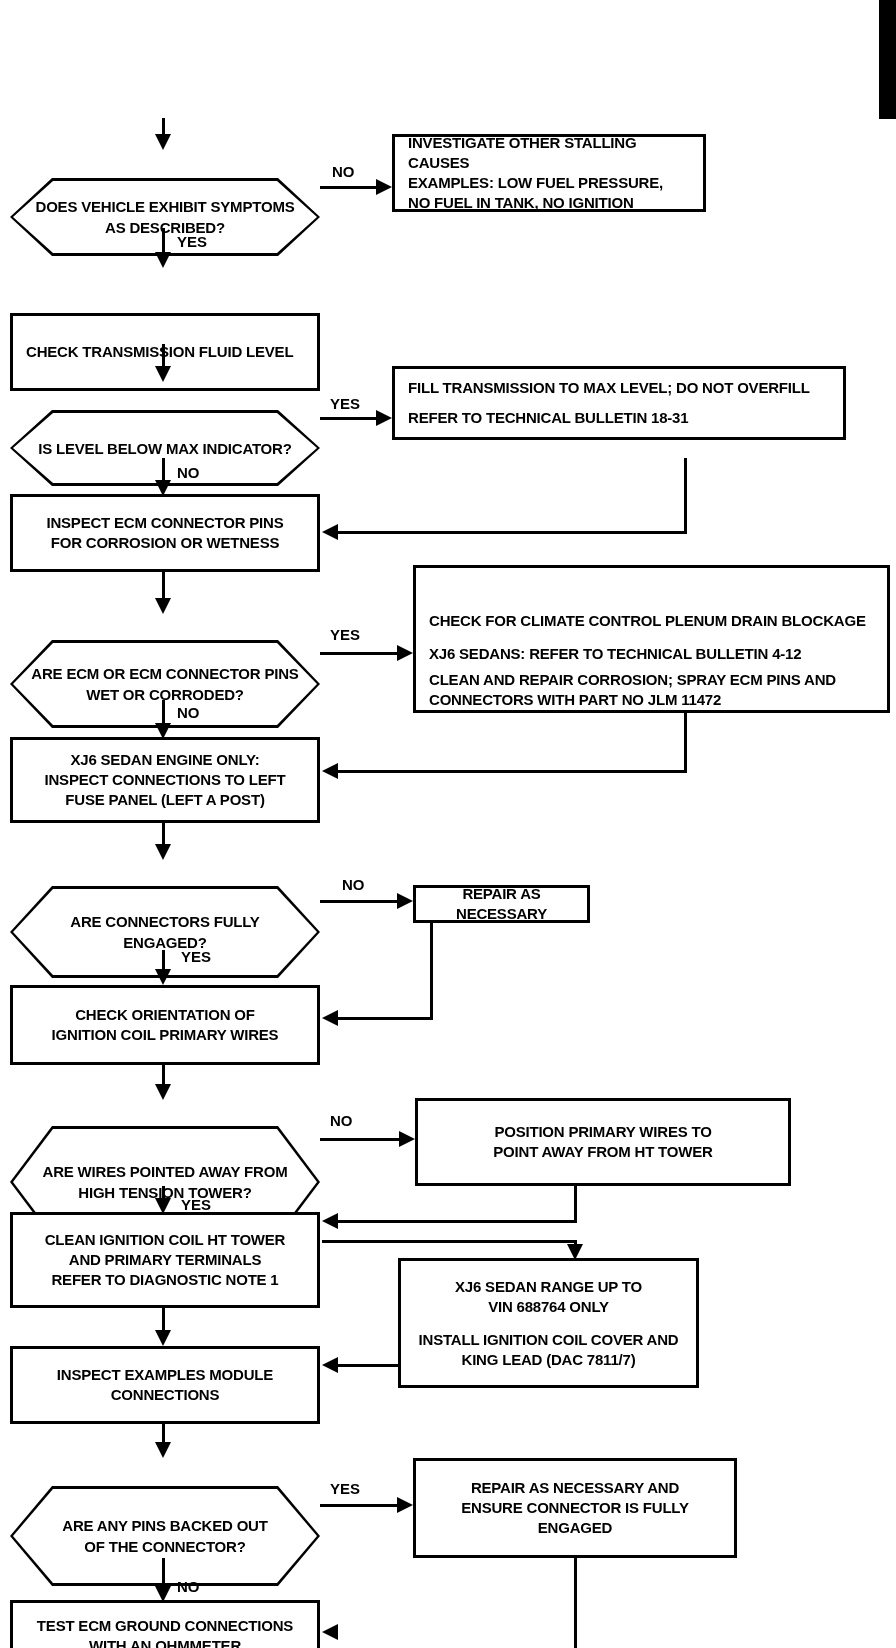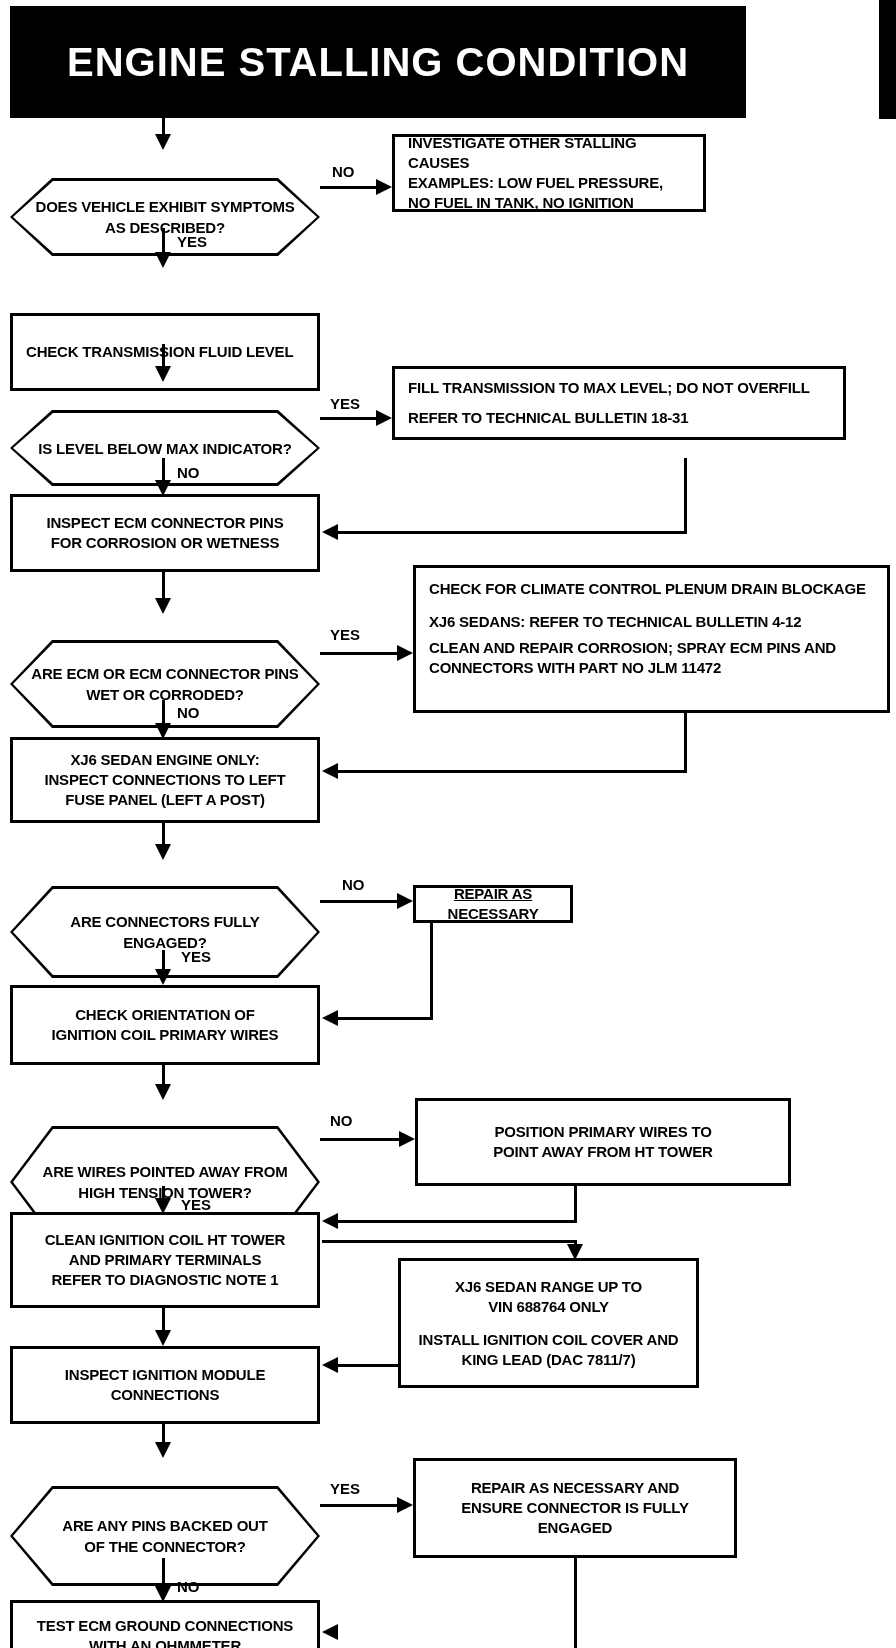--- a/index.html
+++ b/index.html
@@ -6,44 +6,41 @@
   .canvas{position:relative;width:896px;height:1648px;background:#ffffff;overflow:hidden;
           font-family:"Liberation Sans",sans-serif;font-weight:bold;color:#000;}
   .title{position:absolute;background:#000;color:#fff;display:flex;align-items:center;justify-content:center;
          font-size:40px;letter-spacing:1px;}
   .artifact{position:absolute;background:#000;}
   .node{position:absolute;background:#fff;border:3px solid #000;box-sizing:border-box;
         display:flex;flex-direction:column;justify-content:center;
         font-size:15px;line-height:20px;letter-spacing:-0.2px;}
   .node.center{align-items:center;text-align:center;}
   .node.left{align-items:flex-start;text-align:left;padding-left:13px;padding-right:5px;}
-  .node.top{justify-content:flex-start;padding-top:11px;}
+  .node.top{justify-content:flex-end;padding-top:11px;}
   .mt6{margin-top:6px;} .mt10{margin-top:10px;} .mt13{margin-top:13px;}
   .hex{position:absolute;margin-top:28px;}
   .hexbg{position:absolute;inset:0;background:#000;
          clip-path:polygon(0 50%,42px 0,calc(100% - 42px) 0,100% 50%,calc(100% - 42px) 100%,42px 100%);}
   .hexin{position:absolute;inset:3px;background:#fff;
          clip-path:polygon(0 50%,40px 0,calc(100% - 40px) 0,100% 50%,calc(100% - 40px) 100%,40px 100%);}
   .hextxt{position:absolute;inset:0;display:flex;flex-direction:column;justify-content:center;align-items:center;
           text-align:center;font-size:15px;line-height:21px;letter-spacing:-0.2px;}
   .ln{position:absolute;background:#000;}
   .lbl{position:absolute;font-size:15px;letter-spacing:0;}
   .ah{position:absolute;width:0;height:0;}
   .ah.r{border-top:8px solid transparent;border-bottom:8px solid transparent;border-left:16px solid #000;}
   .ah.l{border-top:8px solid transparent;border-bottom:8px solid transparent;border-right:16px solid #000;}
   .ah.d{border-left:8px solid transparent;border-right:8px solid transparent;border-top:16px solid #000;}
 </style>
 </head>
 <body>
 
 <div class="canvas">
 
-  <div class="title" style="left:10px;top:6px;width:736px;height:112px;">
-    <span>ENGINE STALLING CONDITION</span>
-  </div>
   <div class="artifact" style="left:879px;top:0;width:17px;height:119px;"></div>
 
   <div class="ln" style="left:162px;top:118px;width:3px;height:20px;"></div>
   <div class="ah d" style="left:155px;top:134px;"></div>
 
   <div class="hex" style="left:10px;top:150px;width:310px;height:78px;">
     <div class="hexbg"></div>
     <div class="hexin"></div>
     <div class="hextxt">
       <div>DOES VEHICLE EXHIBIT SYMPTOMS</div>
@@ -138,21 +135,21 @@
     <div class="hexin"></div>
     <div class="hextxt">
       <div>ARE CONNECTORS FULLY</div>
       <div>ENGAGED?</div>
     </div>
   </div>
 
   <div class="lbl" style="left:342px;top:876px;">NO</div>
   <div class="ln" style="left:320px;top:900px;width:77px;height:3px;"></div>
   <div class="ah r" style="left:397px;top:893px;"></div>
-  <div class="node center" style="left:413px;top:885px;width:160px;height:38px;text-decoration:underline;">
+  <div class="node center" style="left:413px;top:885px;width:177px;height:38px;">
     <div>REPAIR AS NECESSARY</div>
   </div>
 
   <div class="lbl" style="left:181px;top:948px;">YES</div>
   <div class="ln" style="left:162px;top:950px;width:3px;height:21px;"></div>
   <div class="ah d" style="left:155px;top:969px;"></div>
   <div class="node center" style="left:10px;top:985px;width:310px;height:80px;">
     <div>CHECK ORIENTATION OF</div>
     <div>IGNITION COIL PRIMARY WIRES</div>
   </div>
@@ -199,21 +196,21 @@
   <div class="node center" style="left:398px;top:1258px;width:301px;height:130px;">
     <div>XJ6 SEDAN RANGE UP TO</div>
     <div>VIN 688764 ONLY</div>
     <div class="mt13">INSTALL IGNITION COIL COVER AND</div>
     <div>KING LEAD (DAC 7811/7)</div>
   </div>
 
   <div class="ln" style="left:162px;top:1308px;width:3px;height:22px;"></div>
   <div class="ah d" style="left:155px;top:1330px;"></div>
   <div class="node center" style="left:10px;top:1346px;width:310px;height:78px;">
-    <div>INSPECT IGNITION MODULE</div>
+    <div>INSPECT EXAMPLES MODULE</div>
     <div>CONNECTIONS</div>
   </div>
 
   <div class="ln" style="left:338px;top:1364px;width:60px;height:3px;"></div>
   <div class="ah l" style="left:322px;top:1357px;"></div>
 
   <div class="ln" style="left:162px;top:1424px;width:3px;height:20px;"></div>
   <div class="ah d" style="left:155px;top:1442px;"></div>
   <div class="hex" style="left:10px;top:1458px;width:310px;height:100px;">
     <div class="hexbg"></div>

